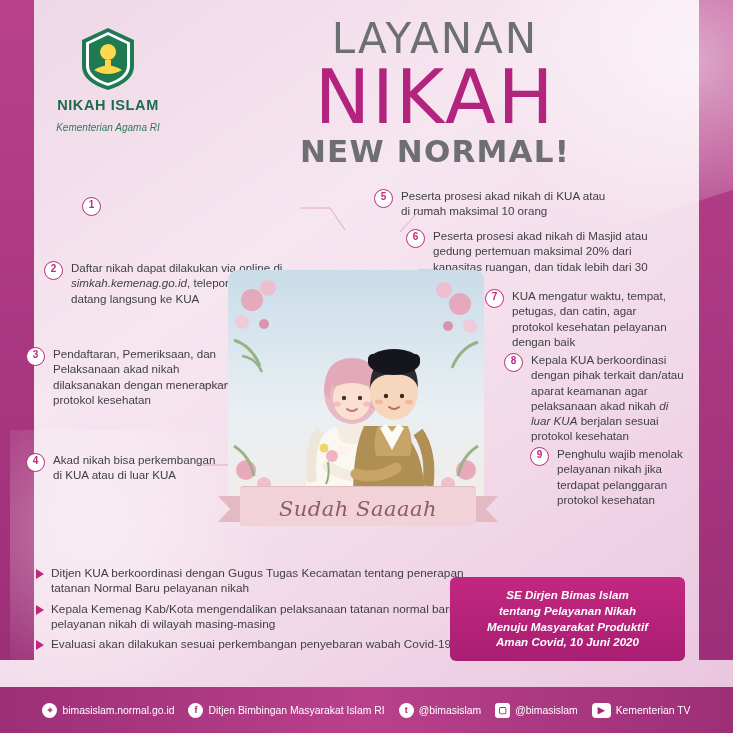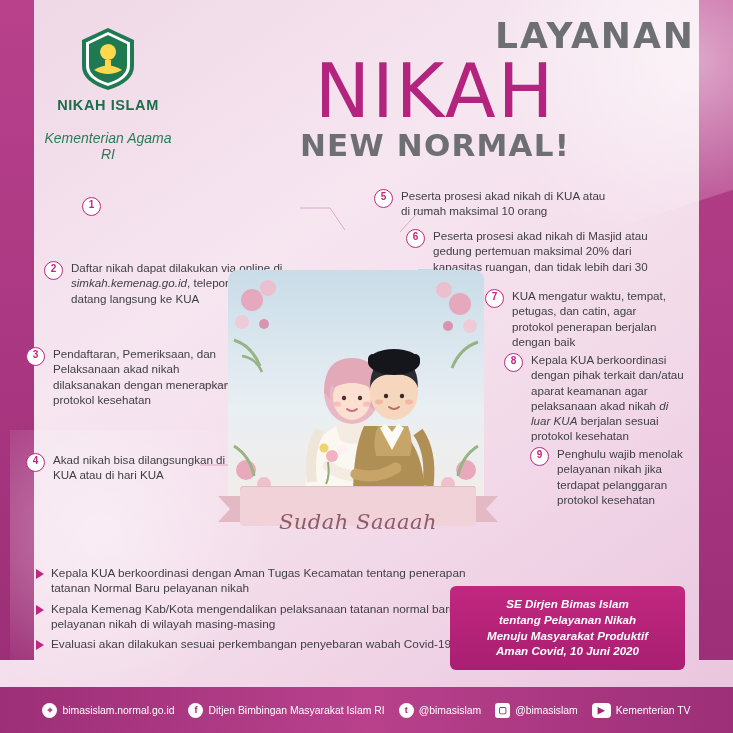--- a/index.html
+++ b/index.html
@@ -59,41 +59,40 @@
     position: relative;
   }
   .logo-name {
     margin-top: 5px;
     font-size: 14.5px;
     font-weight: bold;
     letter-spacing: .6px;
     color: #1f6b4a;
   }
   .logo-sub {
-    font-size: 14px;
+    font-size: 10px;
     font-style: italic;
     color: #2c7a58;
-    margin-top: 17px;
+    margin-top: 9px;
   }
 
   
   .headline {
     position: absolute;
     left: 175px; top: 18px;
     width: 520px;
     text-align: center;
   }
   .h-layanan {
-    font-size: 36px;
-    font-weight: bold;
+    font-size: 42px;
+    font-weight: normal;
     letter-spacing: 2px;
     color: #6d6f72;
     line-height: 1;
     font-family: "DejaVu Sans", sans-serif;
-    text-align: right;
   }
   .h-nikah {
     font-size: 74px;
     font-weight: normal;
     letter-spacing: 2px;
     color: #b3247f;
     line-height: .95;
     margin-top: 2px;
     font-family: "DejaVu Sans", sans-serif;
   }
@@ -171,21 +170,21 @@
   .ribbon-tail-l, .ribbon-tail-r {
     position: absolute;
     top: 14px;
     width: 34px; height: 26px;
     background: #e3b9c3;
   }
   .ribbon-tail-l { left: 0; clip-path: polygon(0 0, 100% 0, 100% 100%, 0 100%, 12px 50%); }
   .ribbon-tail-r { right: 0; clip-path: polygon(0 0, 100% 0, calc(100% - 12px) 50%, 100% 100%, 0 100%); }
   .ribbon-text {
     position: absolute;
-    left: 22px; top: 20px;
+    left: 22px; top: 7px;
     width: 236px; height: 28px;
     line-height: 40px;
     text-align: center;
     font-family: "DejaVu Serif", serif;
     font-style: italic;
     font-size: 21px;
     color: #8d5b6a;
     letter-spacing: .5px;
   }
 
@@ -211,21 +210,21 @@
   }
   .btxt {
     font-size: 11.8px;
     line-height: 1.3;
     color: #3f3f43;
   }
 
   
   .sebox {
     position: absolute;
-    right: 48px; bottom: 63px;
+    right: 48px; bottom: 72px;
     width: 215px;
     background: linear-gradient(180deg, #c2277f 0%, #a81f72 100%);
     border-radius: 6px;
     padding: 10px 10px 11px;
     text-align: center;
   }
   .sebox div {
     color: #ffffff;
     font-size: 11.6px;
     font-style: italic;
@@ -318,36 +317,36 @@
     <div class="ptxt">Daftar nikah dapat dilakukan via online di <i>simkah.kemenag.go.id</i>, telepon, email, atau datang langsung ke KUA</div>
   </div>
 
   <div class="point left-point" style="left:26px; top:346px; width:220px;">
     <div class="num">3</div>
     <div class="ptxt">Pendaftaran, Pemeriksaan, dan Pelaksanaan akad nikah dilaksanakan dengan menerapkan protokol kesehatan</div>
   </div>
 
   <div class="point left-point" style="left:26px; top:452px; width:200px;">
     <div class="num">4</div>
-    <div class="ptxt">Akad nikah bisa dilangsungkan di KUA atau di hari KUA</div>
+    <div class="ptxt">Akad nikah bisa perkembangan di KUA atau di luar KUA</div>
   </div>
 
   <div class="point right-point" style="left:374px; top:188px; width:240px;">
     <div class="num">5</div>
     <div class="ptxt">Peserta prosesi akad nikah di KUA atau di rumah maksimal 10 orang</div>
   </div>
 
   <div class="point right-point" style="left:406px; top:228px; width:250px;">
     <div class="num">6</div>
     <div class="ptxt">Peserta prosesi akad nikah di Masjid atau gedung pertemuan maksimal 20% dari kapasitas ruangan, dan tidak lebih dari 30 orang</div>
   </div>
 
   <div class="point right-point" style="left:485px; top:288px; width:185px;">
     <div class="num">7</div>
-    <div class="ptxt">KUA mengatur waktu, tempat, petugas, dan catin, agar protokol penerapan berjalan dengan baik</div>
+    <div class="ptxt">KUA mengatur waktu, tempat, petugas, dan catin, agar protokol kesehatan pelayanan dengan baik</div>
   </div>
 
   <div class="point right-point" style="left:504px; top:352px; width:180px;">
     <div class="num">8</div>
     <div class="ptxt">Kepala KUA berkoordinasi dengan pihak terkait dan/atau aparat keamanan agar pelaksanaan akad nikah <i>di luar KUA</i> berjalan sesuai protokol kesehatan</div>
   </div>
 
   <div class="point right-point" style="left:530px; top:446px; width:170px;">
     <div class="num">9</div>
     <div class="ptxt">Penghulu wajib menolak pelayanan nikah jika terdapat pelanggaran protokol kesehatan</div>
@@ -428,21 +427,21 @@
   <div class="ribbon">
     <div class="ribbon-tail-l"></div>
     <div class="ribbon-tail-r"></div>
     <div class="ribbon-main"></div>
     <div class="ribbon-text">Sudah Saaaah</div>
   </div>
 
   <div class="bullets">
     <div class="bullet">
       <div class="tri"></div>
-      <div class="btxt">Kepala KUA  berkoordinasi dengan Aman Tugas Kecamatan tentang penerapan tatanan Normal Baru pelayanan nikah</div>
+      <div class="btxt">Ditjen KUA  berkoordinasi dengan Gugus Tugas Kecamatan tentang penerapan tatanan Normal Baru pelayanan nikah</div>
     </div>
     <div class="bullet">
       <div class="tri"></div>
       <div class="btxt">Kepala Kemenag Kab/Kota mengendalikan pelaksanaan tatanan normal baru pelayanan nikah di wilayah masing-masing</div>
     </div>
     <div class="bullet">
       <div class="tri"></div>
       <div class="btxt">Evaluasi akan dilakukan sesuai perkembangan penyebaran wabah Covid-19</div>
     </div>
   </div>

